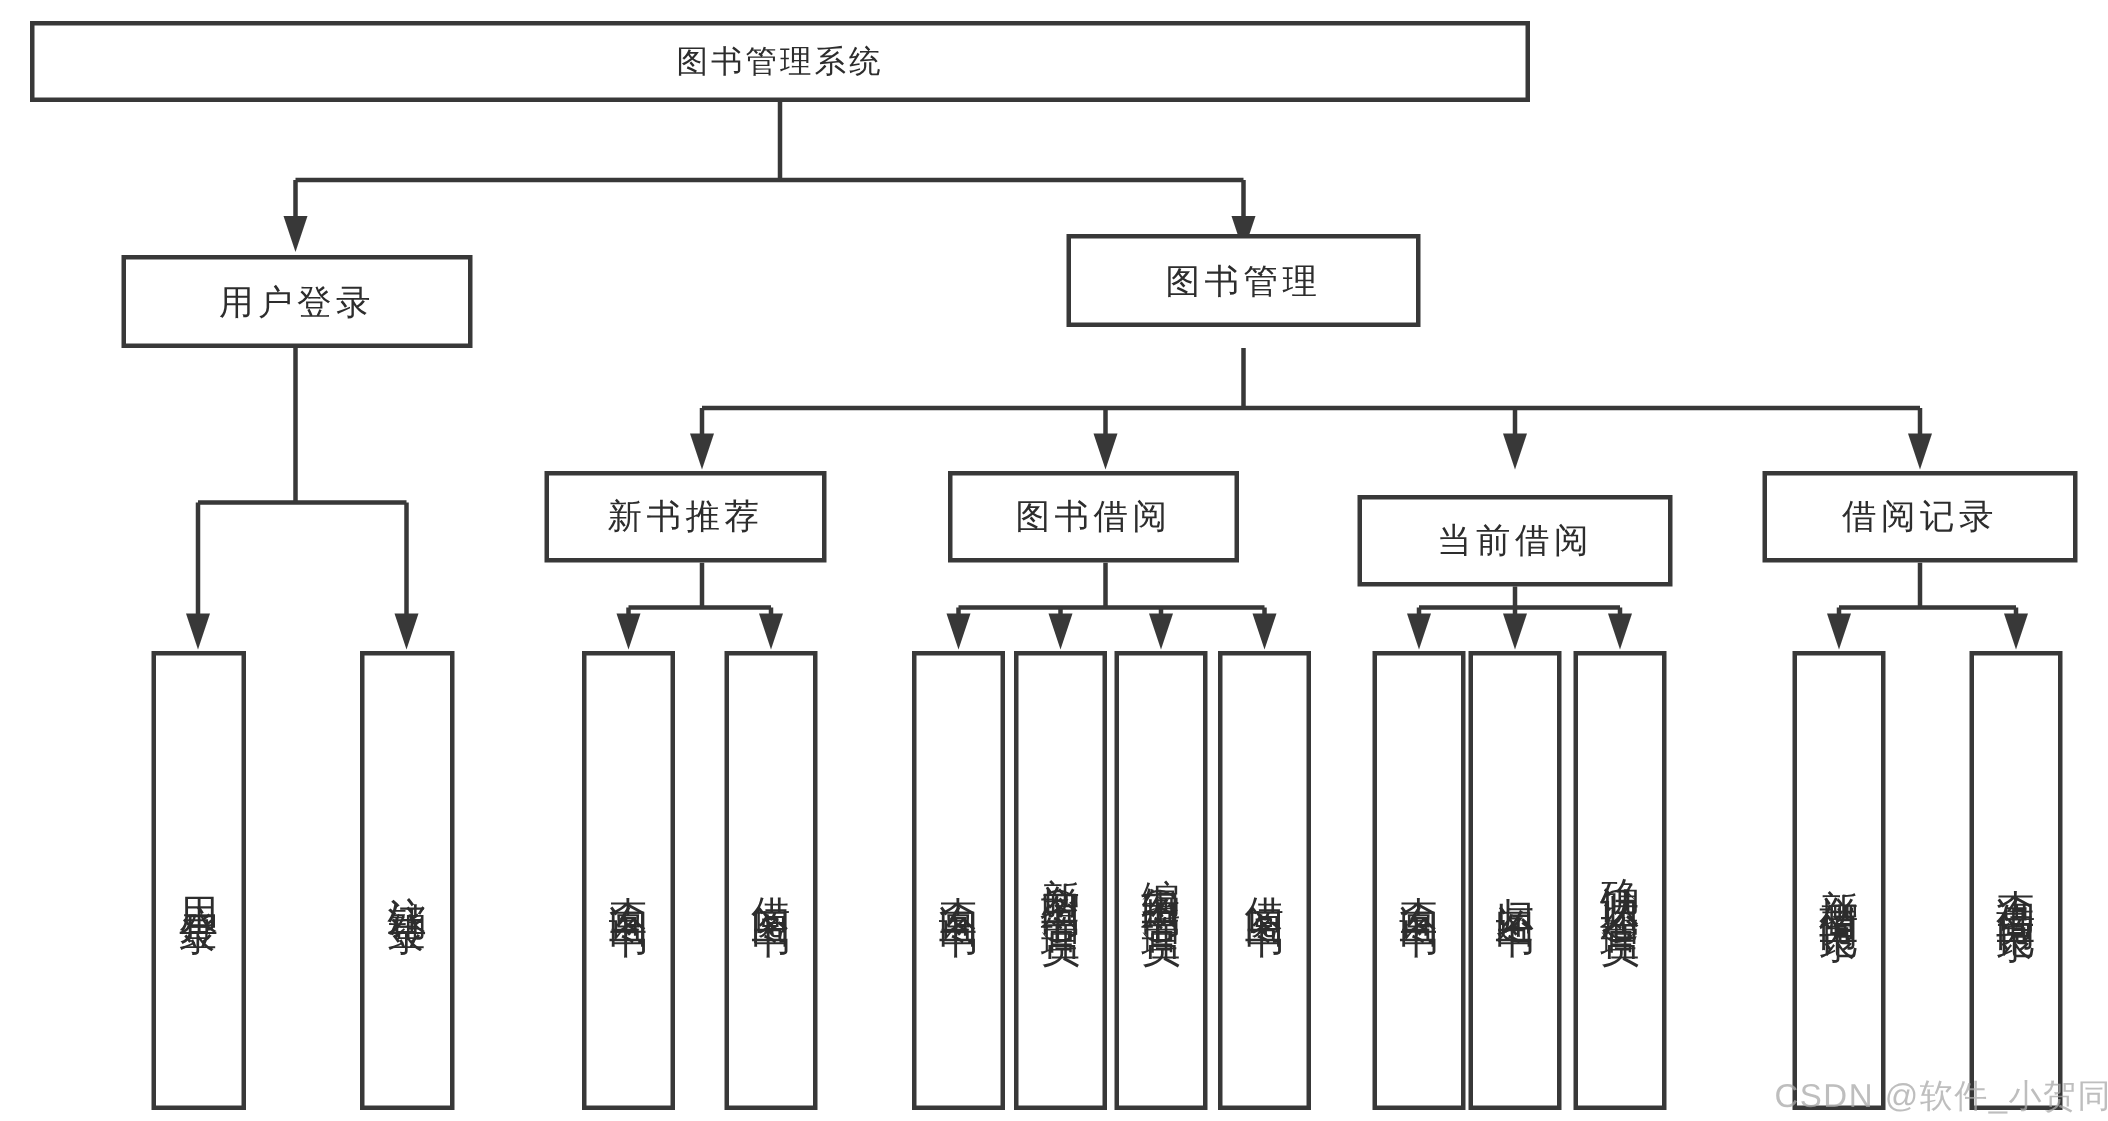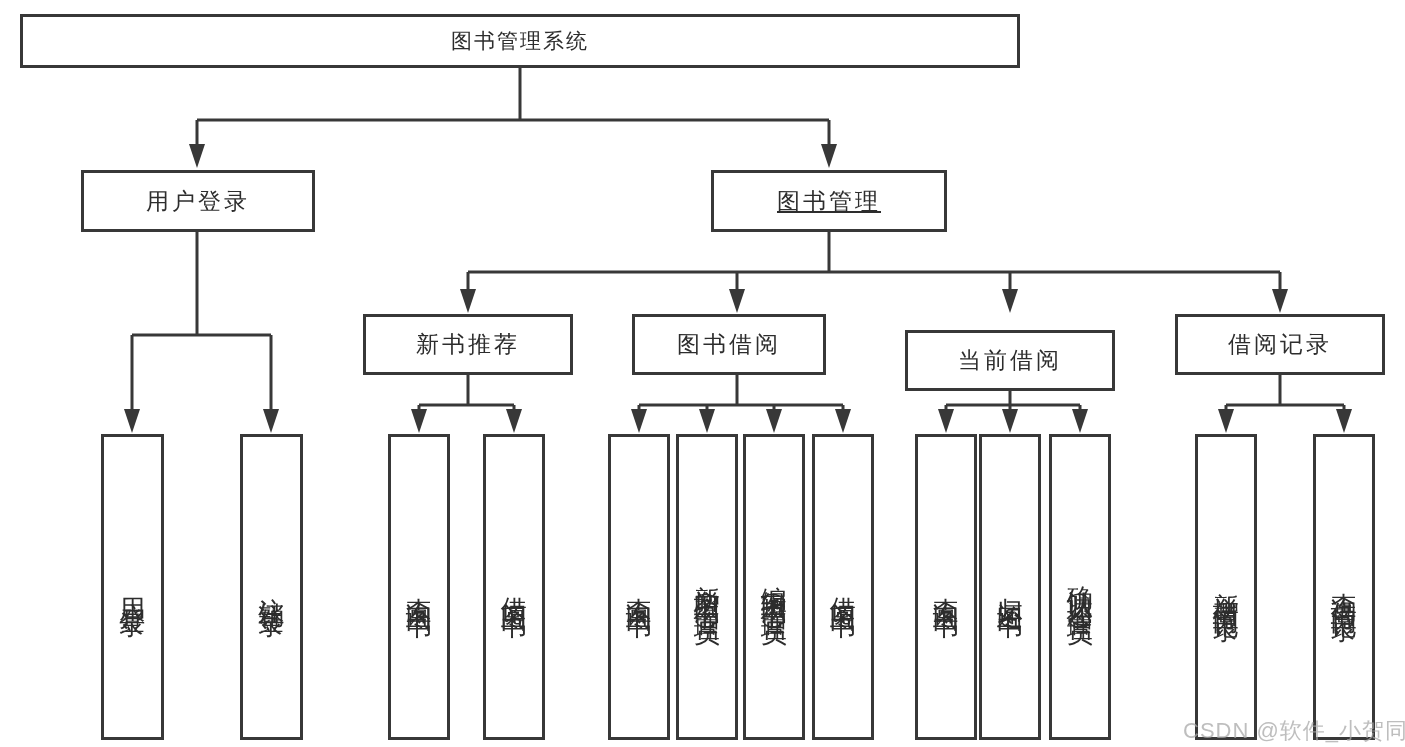--- a/index.html
+++ b/index.html
@@ -97,25 +97,25 @@
     </g>
   </svg>
 
   <div class="node node-root" style="left:20px;top:14px;width:1000px;height:54px;">
     <span class="label">图书管理系统</span>
   </div>
 
   <div class="node node-h" style="left:81px;top:170px;width:234px;height:62px;">
     <span class="label">用户登录</span>
   </div>
-  <div class="node node-h" style="left:711px;top:170px;width:236px;height:62px;text-decoration:underline;">
+  <div class="node node-h" style="left:711px;top:156px;width:236px;height:62px;">
     <span class="label">图书管理</span>
   </div>
 
-  <div class="node node-h" style="left:363px;top:314px;width:210px;height:61px;">
+  <div class="node node-h" style="left:363px;top:314px;width:188px;height:61px;">
     <span class="label">新书推荐</span>
   </div>
   <div class="node node-h" style="left:632px;top:314px;width:194px;height:61px;">
     <span class="label">图书借阅</span>
   </div>
   <div class="node node-h" style="left:905px;top:330px;width:210px;height:61px;">
     <span class="label">当前借阅</span>
   </div>
   <div class="node node-h" style="left:1175px;top:314px;width:210px;height:61px;">
     <span class="label">借阅记录</span>

